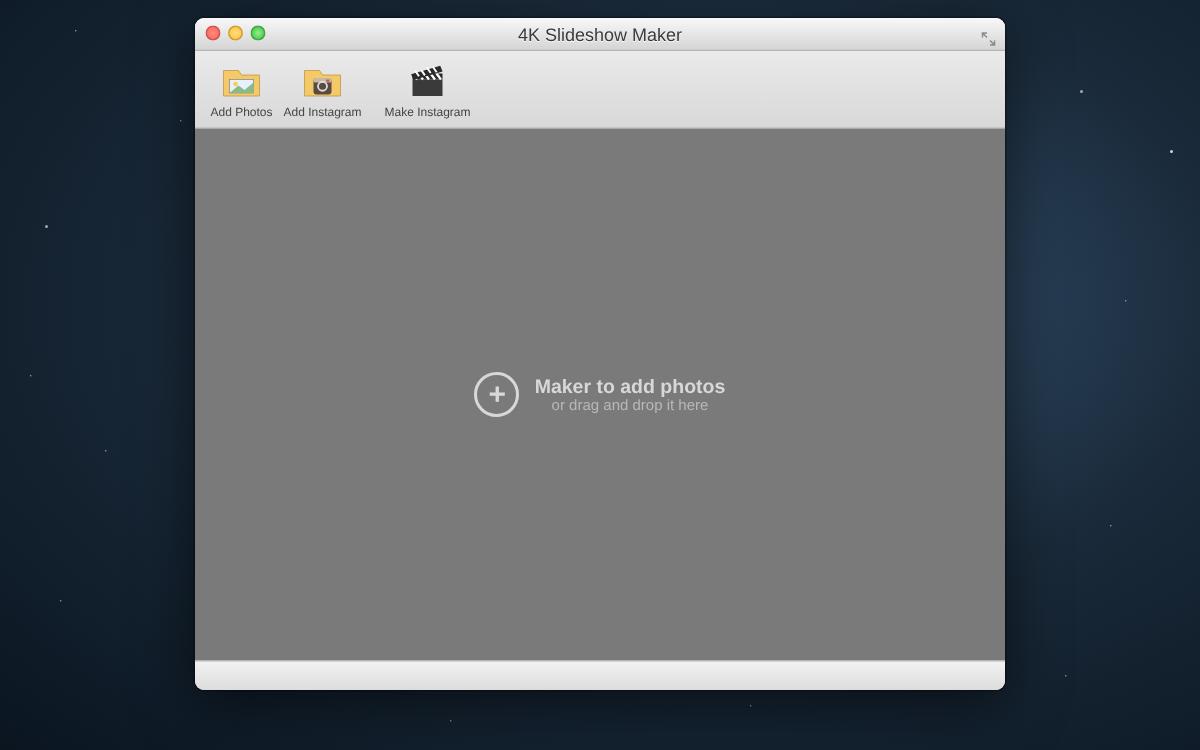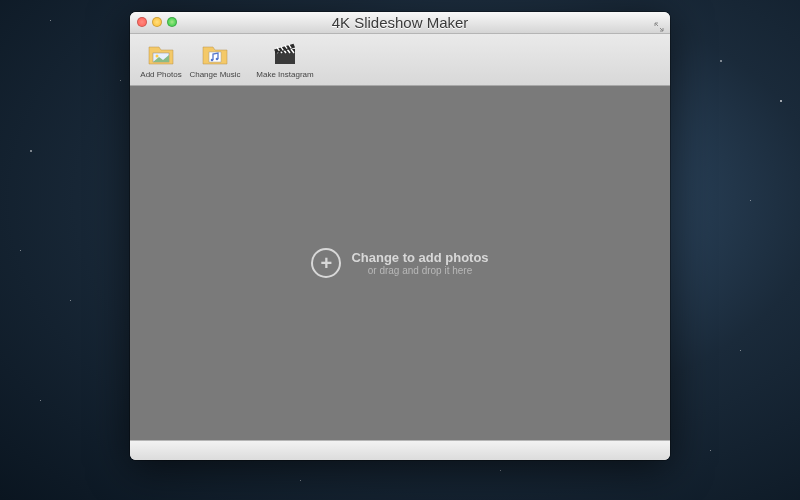--- a/index.html
+++ b/index.html
@@ -53,21 +53,21 @@
       left: 7px;
       top: 5px;
       display: flex;
       gap: 5px;
     }
     .tl { width: 10px; height: 10px; border-radius: 50%; border: 0.5px solid rgba(0,0,0,0.2); }
     .tl.close { background: radial-gradient(#ff8a80,#ff5f57); }
     .tl.min { background: radial-gradient(#ffe082,#ffbd2e); }
     .tl.zoom { background: radial-gradient(#a5e887,#28c940); }
     .title {
-      font-size: 15px;
+      font-size: 12px;
       color: #3a3a3a;
       text-shadow: 0 1px 0 #fff;
     }
     .fullscreen-icon {
       position: absolute;
       right: 6px;
       top: 6px;
       width: 10px;
       height: 10px;
       opacity: 0.7;
@@ -191,33 +191,33 @@
         <svg viewBox="0 0 28 28" width="28" height="28">
           <path d="M2 9 L2 23 L26 23 L26 9 L14 9 L12 6 L2 6 Z" fill="#f4c968" stroke="#b8934a" stroke-width="0.5"></path>
           <rect x="6" y="12" width="16" height="9" fill="#e8f0ff" stroke="#888" stroke-width="0.5"></rect>
           <circle cx="10" cy="15" r="1.5" fill="#ffcc44"></circle>
           <path d="M6 21 L12 16 L16 19 L22 14 L22 21 Z" fill="#88bb88"></path>
         </svg>
       </div>
       <div class="lbl">Add Photos</div>
     </div>
 
-
     <div class="tb-item">
       <div class="ico">
         <svg viewBox="0 0 28 28" width="28" height="28">
           <path d="M2 9 L2 23 L26 23 L26 9 L14 9 L12 6 L2 6 Z" fill="#f4c968" stroke="#b8934a" stroke-width="0.5"></path>
-          <rect x="8" y="11" width="12" height="10" fill="#fff" stroke="#999" stroke-width="0.5"></rect>
-          <path d="M12 19 L12 13 L17 12 L17 18" stroke="#5577cc" stroke-width="1.3" fill="none"></path>
-          <circle cx="11" cy="19" r="1.3" fill="#5577cc"></circle>
-          <circle cx="16" cy="18" r="1.3" fill="#5577cc"></circle>
+          <rect x="8" y="11" width="12" height="11" rx="2" fill="#5a4a42"></rect>
+          <rect x="8" y="11" width="12" height="3" rx="1" fill="#c8b8a8"></rect>
+          <circle cx="14" cy="16.5" r="3" fill="none" stroke="#ddd" stroke-width="1.2"></circle>
+          <rect x="16.5" y="12" width="2" height="1.5" fill="#cc5544"></rect>
         </svg>
       </div>
-      <div class="lbl">Change Music</div>
-    </div>
+      <div class="lbl">Add Instagram</div>
+    </div>
+
 
     <div class="tb-divider"></div>
 
 
     <div class="tb-item">
       <div class="ico">
         <svg viewBox="0 0 28 28" width="28" height="28">
           <rect x="4" y="12" width="20" height="11" fill="#3a3a3a"></rect>
           <rect x="4" y="8" width="20" height="4" fill="#2a2a2a"></rect>
           <path d="M4 8 L7 12 M8 8 L11 12 M12 8 L15 12 M16 8 L19 12 M20 8 L23 12" stroke="#fff" stroke-width="1.5"></path>
@@ -229,20 +229,20 @@
     </div>
 
     <div class="spacer"></div>
 
   </div>
 
   <div class="content">
     <div class="drop-zone">
       <div class="plus-circle">+</div>
       <div class="txt">
-        <div class="line1">Change to add photos</div>
+        <div class="line1">Maker to add photos</div>
         <div class="line2">or drag and drop it here</div>
       </div>
     </div>
   </div>
 
   <div class="statusbar"></div>
 </div>
 
 </body></html>

